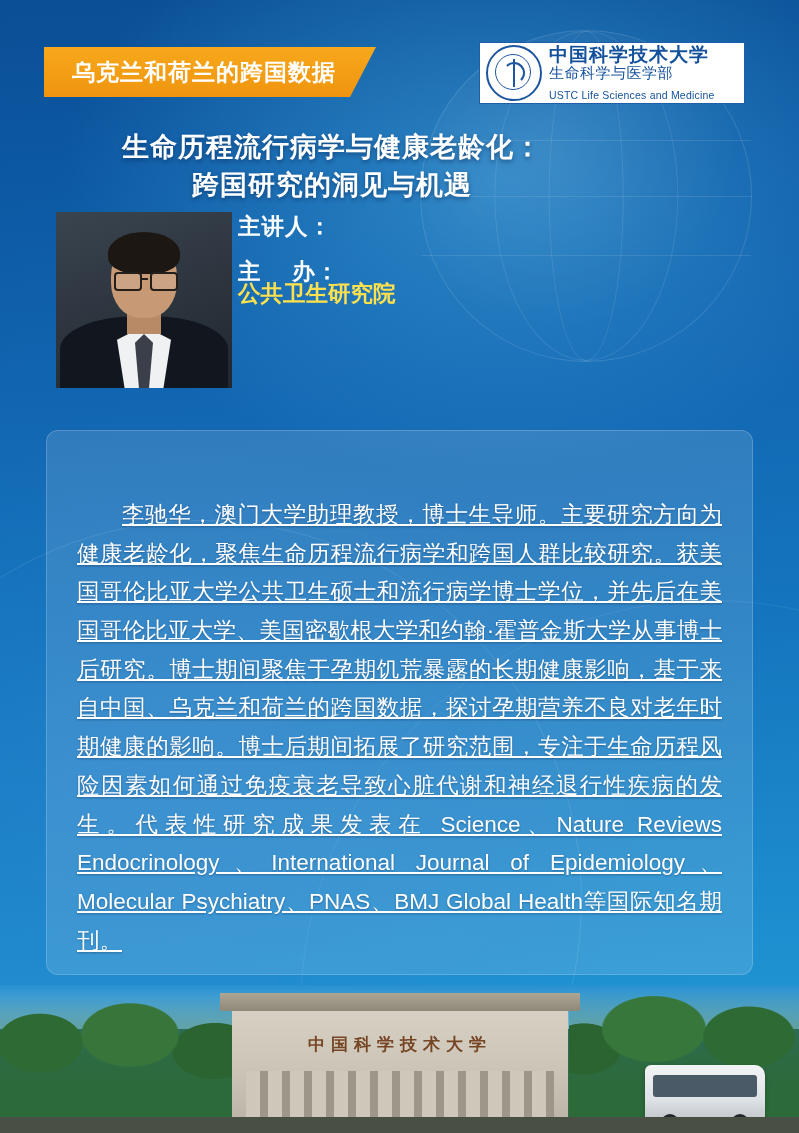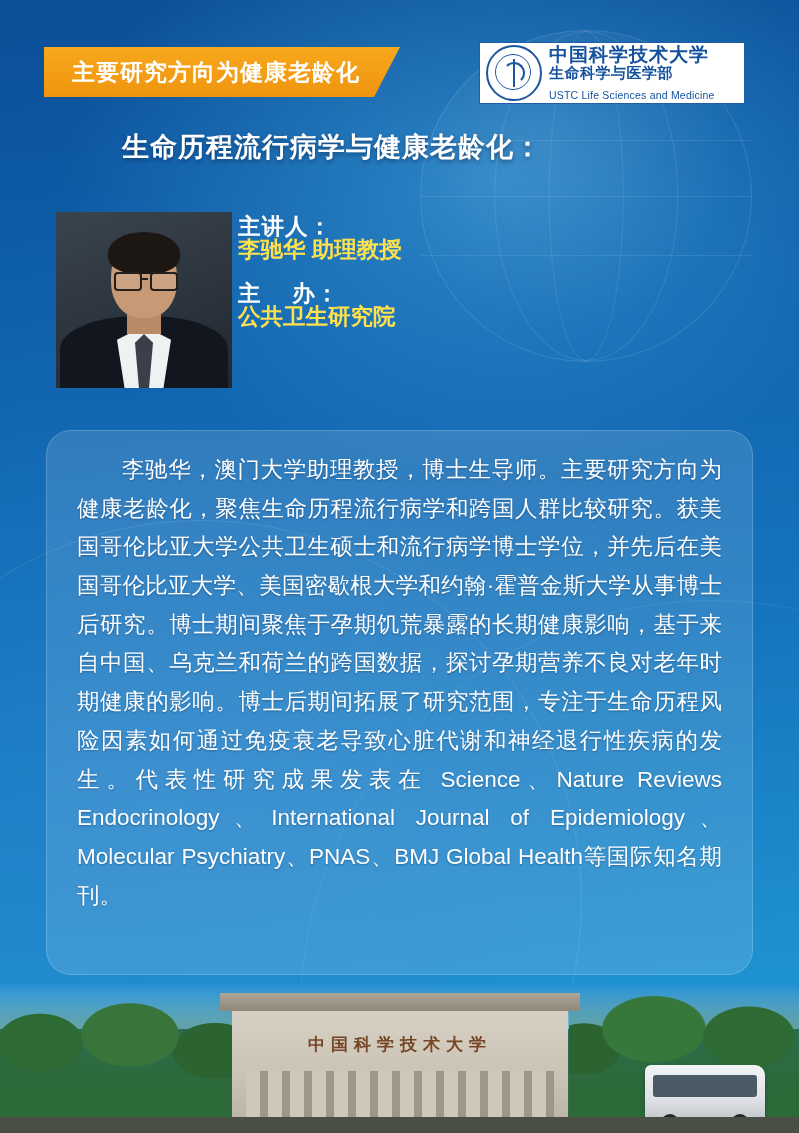--- a/index.html
+++ b/index.html
@@ -136,21 +136,21 @@
   }
   .logo-cn1 {
     font-family: "Liberation Serif", serif;
     font-size: 19px;
     font-weight: bold;
     color: #14519c;
     letter-spacing: 1px;
   }
   .logo-cn2 {
     font-size: 15px;
-    font-weight: bold;
+    font-weight: normal;
     color: #14519c;
     letter-spacing: 0.5px;
   }
   .logo-en {
     font-size: 10.5px;
     color: #14519c;
     letter-spacing: 0.2px;
     margin-top: 8px;
   }
 
@@ -268,30 +268,31 @@
   .info-row.small-gap { margin-bottom: 20px; }
 
   
   .bio {
     position: absolute;
     left: 46px;
     top: 430px;
     width: 707px;
     height: 545px;
     box-sizing: border-box;
-    padding: 20px 30px 0 30px;
-    border-radius: 25px;
+    padding: 65px 30px 0 30px;
+    border-radius: 12px;
     background: rgba(255,255,255,0.13);
     border: 1px solid rgba(255,255,255,0.18);
     color: #ffffff;
     font-size: 22.5px;
     line-height: 1.72;
     text-align: justify;
     text-justify: inter-ideograph;
     text-shadow: 0 1px 2px rgba(0,30,70,0.35);
+    text-decoration: underline;
   }
   .bio p { margin: 0; text-indent: 2em; }
 
   
   .photo-band {
     position: absolute;
     left: 0; bottom: 0;
     width: 799px;
     height: 148px;
     overflow: hidden;
@@ -392,57 +393,57 @@
 
   <div class="globe">
     <div class="globe-lat" style="top:33%"></div>
     <div class="globe-lat" style="top:50%"></div>
     <div class="globe-lat" style="top:68%"></div>
   </div>
   <div class="arc arc1"></div>
   <div class="arc arc2"></div>
 
   <div class="header">
-    <div class="ribbon">主要研究方向为健康老龄化</div>
+    <div class="ribbon">乌克兰和荷兰的跨国数据</div>
 
     <div class="logo-box">
       <div class="logo-seal">
         <div class="inner"></div>
         <div class="rod"></div>
         <div class="snake"></div>
       </div>
       <div class="logo-text">
         <div class="logo-cn1">中国科学技术大学</div>
         <div class="logo-cn2">生命科学与医学部</div>
         <div class="logo-en">USTC Life Sciences and Medicine</div>
       </div>
     </div>
   </div>
 
   <div class="title-wrap">
     <div>生命历程流行病学与健康老龄化：</div>
+    <div>跨国研究的洞见与机遇</div>
   </div>
 
   <div class="portrait">
     <div class="p-bg"></div>
     <div class="p-body"></div>
     <div class="p-shirt"></div>
     <div class="p-tie"></div>
     <div class="p-neck"></div>
     <div class="p-head"></div>
     <div class="p-hair"></div>
     <div class="p-glass-l"></div>
     <div class="p-glass-r"></div>
     <div class="p-bridge"></div>
   </div>
 
   <div class="info">
     <div class="info-row">
       <span class="info-label">主讲人：</span>
-      <span class="info-val">李驰华 助理教授</span>
     </div>
     <div class="info-row small-gap">
       <span class="info-label">主　 办：</span>
       <span class="info-val">公共卫生研究院</span>
     </div>
   </div>
 
   <div class="bio">
     <p>李驰华，澳门大学助理教授，博士生导师。主要研究方向为健康老龄化，聚焦生命历程流行病学和跨国人群比较研究。获美国哥伦比亚大学公共卫生硕士和流行病学博士学位，并先后在美国哥伦比亚大学、美国密歇根大学和约翰·霍普金斯大学从事博士后研究。博士期间聚焦于孕期饥荒暴露的长期健康影响，基于来自中国、乌克兰和荷兰的跨国数据，探讨孕期营养不良对老年时期健康的影响。博士后期间拓展了研究范围，专注于生命历程风险因素如何通过免疫衰老导致心脏代谢和神经退行性疾病的发生。代表性研究成果发表在 Science、Nature Reviews Endocrinology、International Journal of Epidemiology、Molecular Psychiatry、PNAS、BMJ Global Health等国际知名期刊。</p>
   </div>

